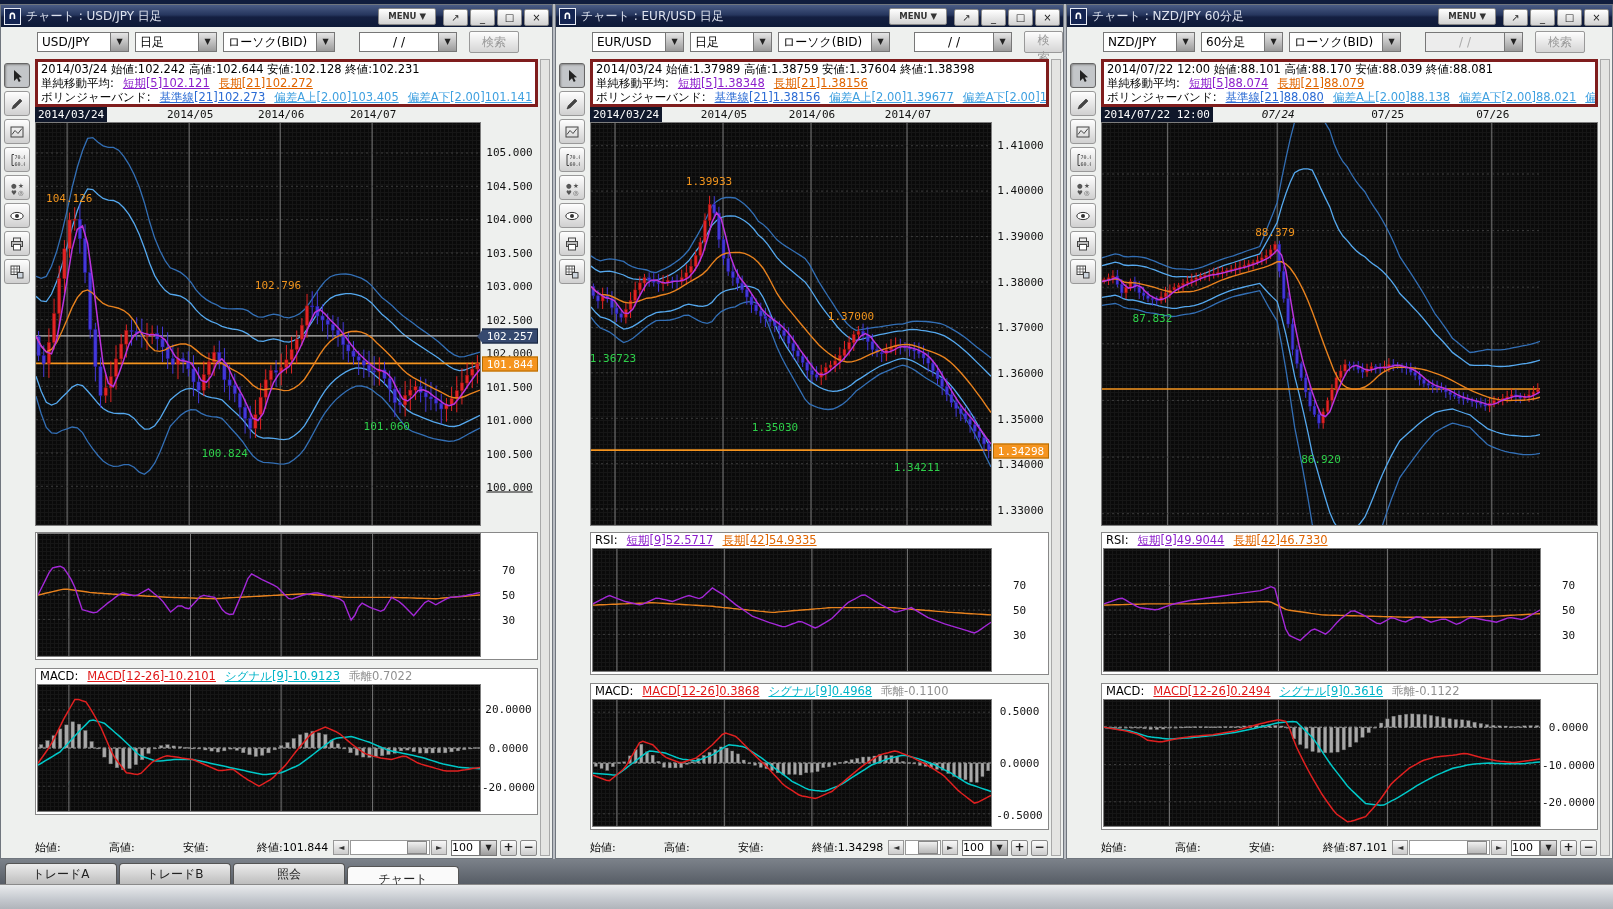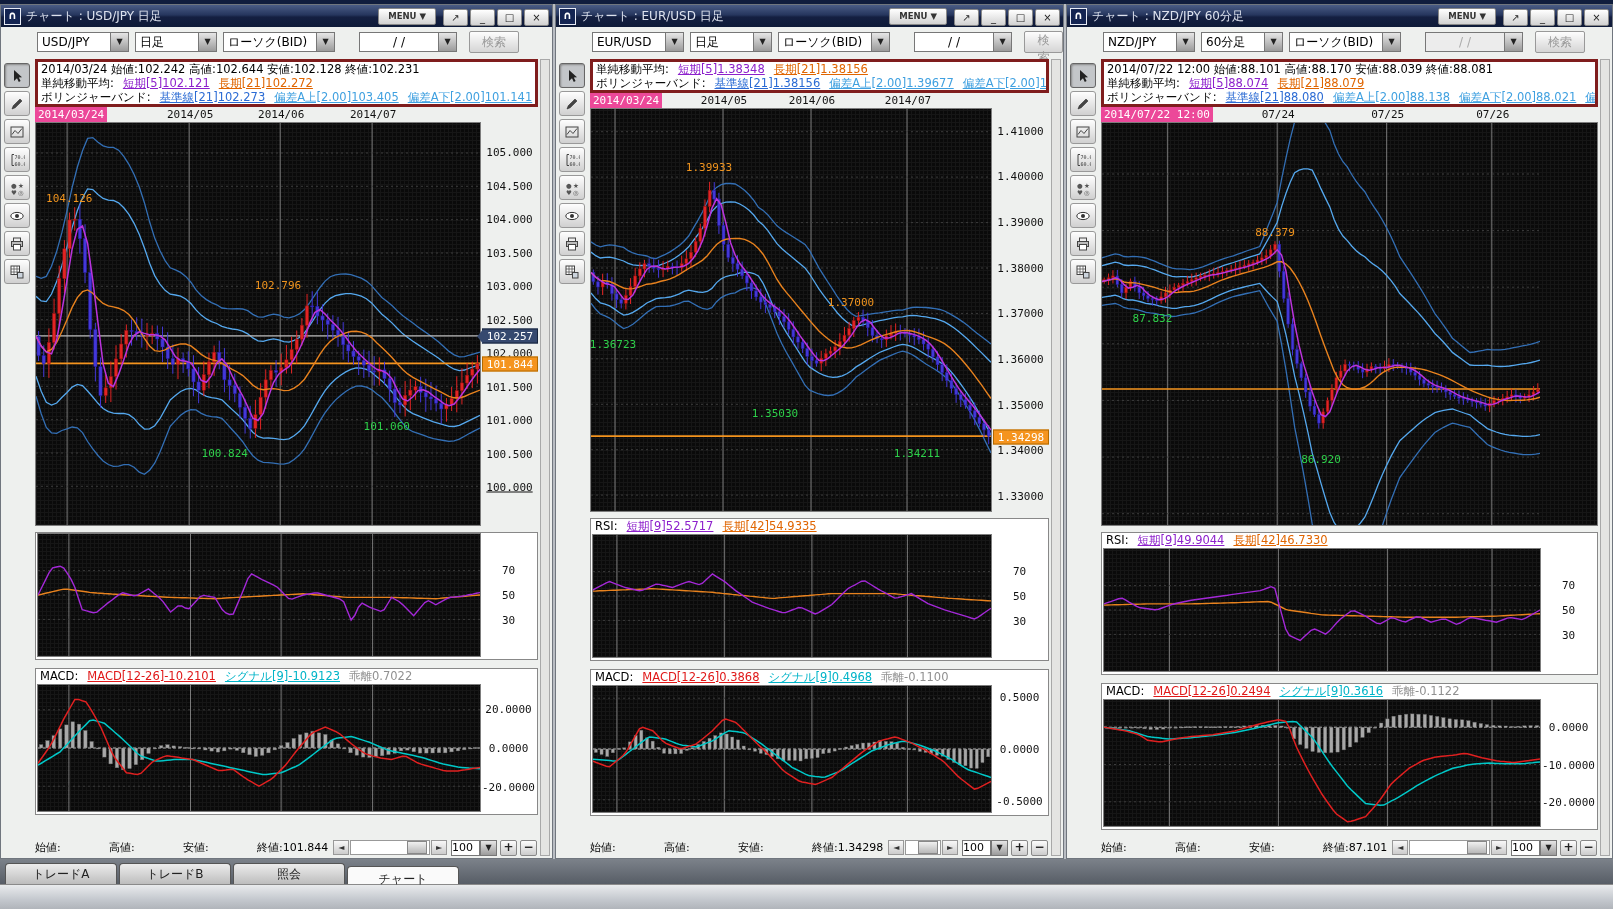--- a/index.html
+++ b/index.html
@@ -26,21 +26,21 @@
 .content{flex:1;display:flex;padding:2px 2px 2px 3px;min-height:0}
 .icon-col{width:27px;flex:none;display:flex;flex-direction:column;gap:3px;margin-top:4px}
 .tool-btn{width:26px;height:25px;background:linear-gradient(#fefefe,#d0d0d0);border:1px solid #999;border-radius:3px;display:flex;align-items:center;justify-content:center;padding:0}
 .tool-btn.active{background:#c3c6c9;border-color:#666;box-shadow:inset 1px 1px 2px #888}
 .center{flex:1;display:flex;flex-direction:column;margin-left:4px;min-width:0}
 .info-box{background:#fff;border:3px solid #7f1d1d;font-size:11.5px;line-height:14px;padding:0 3px;white-space:nowrap;overflow:hidden;flex:none}
 .seg{margin-right:9px}
 .u{text-decoration:underline}
 .pu{color:#8d20cc}.or{color:#e06500}.bl1{color:#2b6bd4}.bl2{color:#3fa0e0}.rd{color:#e01818}.cy{color:#00b4c8}.gy{color:#909090}
 .xrow{height:15px;flex:none;position:relative;font-family:"DejaVu Sans Mono","DejaVu Sans",monospace;font-size:11px}
-.xhl{position:absolute;left:0;top:0;background:#ec4899;color:#fff;padding:0 3px;height:15px;line-height:15px;white-space:nowrap}
+.xhl{position:absolute;left:0;top:0;background:#0f172a;color:#fff;padding:0 3px;height:15px;line-height:15px;white-space:nowrap}
 .xlab{position:absolute;top:0;transform:translateX(-50%);color:#111;line-height:15px;white-space:nowrap}
 .main-wrap{height:404px;flex:none;display:flex;margin-bottom:6px}
 .chartbg{position:relative;border:1px solid #7d7d7d;background:repeating-linear-gradient(90deg,#161616 0 1px,transparent 1px 4px),repeating-linear-gradient(0deg,#161616 0 1px,transparent 1px 4px),#0a0a0a}
 .mainchart{flex:1;min-width:0}
 .chartbg svg{position:absolute;left:0;top:0;display:block}
 .yaxis{width:57px;flex:none;position:relative;font-family:"DejaVu Sans Mono","DejaVu Sans",monospace;font-size:11px}
 .ytick{position:absolute;left:0;right:0;text-align:center;transform:translateY(-50%);color:#111}
 .mk{position:absolute;left:1px;right:0;height:15px;line-height:14px;text-align:center;color:#fff;transform:translateY(-50%);font-size:11px;box-sizing:border-box}
 .mk.close{background:#f5941e;border:1px solid #b26a00}
 .mk.current{background:#36496f;border:1px solid #17243c}
@@ -597,20 +597,21 @@
           <button class="tool-btn">
             <svg width="16" height="16" viewBox="0 0 16 16">
               <rect x="2" y="2" width="8.5" height="8.5" fill="#fff" stroke="#444"></rect>
               <path d="M2 5 H10.5 M2 8 H10.5 M5 2 V10.5 M8 2 V10.5" stroke="#444" stroke-width="0.7"></path>
               <rect x="8.5" y="8.5" width="5.5" height="5.5" fill="#ccd4dd" stroke="#444"></rect>
             </svg>
           </button>
         </div>
     <div class="center">
       <div class="info-box">
+        <div><span class="seg">2014/03/24  始値:1.37989  高値:1.38759  安値:1.37604  終値:1.38398</span></div>
         <div><span class="seg">単純移動平均:</span><span class="seg pu u">短期[5]1.38348</span><span class="seg or u">長期[21]1.38156</span></div>
         <div><span class="seg">ボリンジャーバンド:</span><span class="seg bl1 u">基準線[21]1.38156</span><span class="seg bl2 u">偏差A上[2.00]1.39677</span><span class="seg bl2 u">偏差A下[2.00]1.36635</span></div>
       </div>
       <div class="xrow">
             <span class="xhl">2014/03/24</span>
             <span class="xlab" style="left: 134px;">2014/05</span>
             <span class="xlab" style="left: 222px;">2014/06</span>
             <span class="xlab" style="left: 318px;">2014/07</span>
           </div>
       <div class="main-wrap">
@@ -1048,21 +1049,21 @@
           </button>
         </div>
     <div class="center">
       <div class="info-box">
         <div><span class="seg">2014/07/22 12:00  始値:88.101  高値:88.170  安値:88.039  終値:88.081</span></div>
         <div><span class="seg">単純移動平均:</span><span class="seg pu u">短期[5]88.074</span><span class="seg or u">長期[21]88.079</span></div>
         <div><span class="seg">ボリンジャーバンド:</span><span class="seg bl1 u">基準線[21]88.080</span><span class="seg bl2 u">偏差A上[2.00]88.138</span><span class="seg bl2 u">偏差A下[2.00]88.021</span><span class="seg bl2 u">偏差B上[3</span></div>
       </div>
       <div class="xrow">
             <span class="xhl">2014/07/22 12:00</span>
-            <span class="xlab" style="left: 177.2px;">07/24</span>
+            <span class="xlab" style="left: 177.2px; font-style: italic;">07/24</span>
             <span class="xlab" style="left: 286.7px;">07/25</span>
             <span class="xlab" style="left: 391.82px;">07/26</span>
           </div>
       <div class="main-wrap">
         <div class="chartbg mainchart">
               <svg width="438" height="402">
                 <line x1="65.7" y1="0" x2="65.7" y2="402" stroke="#8c8c8c" stroke-width="1" opacity="0.85"></line>
                 <line x1="175.2" y1="0" x2="175.2" y2="402" stroke="#8c8c8c" stroke-width="1" opacity="0.85"></line>
                 <line x1="284.7" y1="0" x2="284.7" y2="402" stroke="#8c8c8c" stroke-width="1" opacity="0.85"></line>
                 <line x1="389.8" y1="0" x2="389.8" y2="402" stroke="#8c8c8c" stroke-width="1" opacity="0.85"></line>

